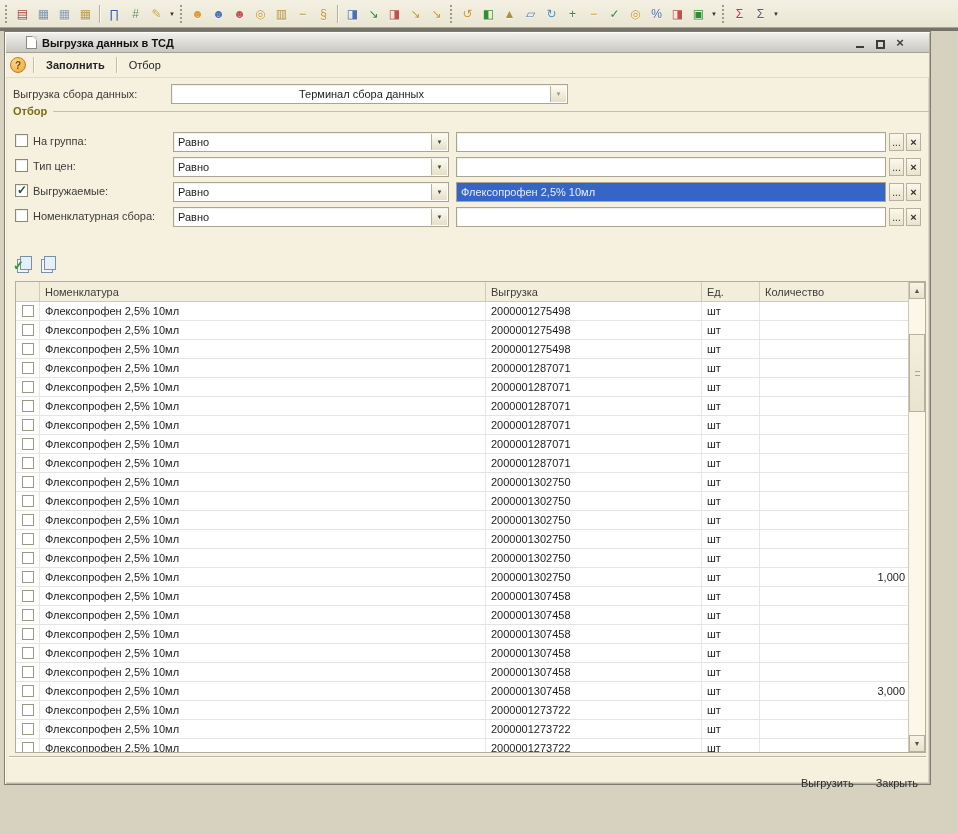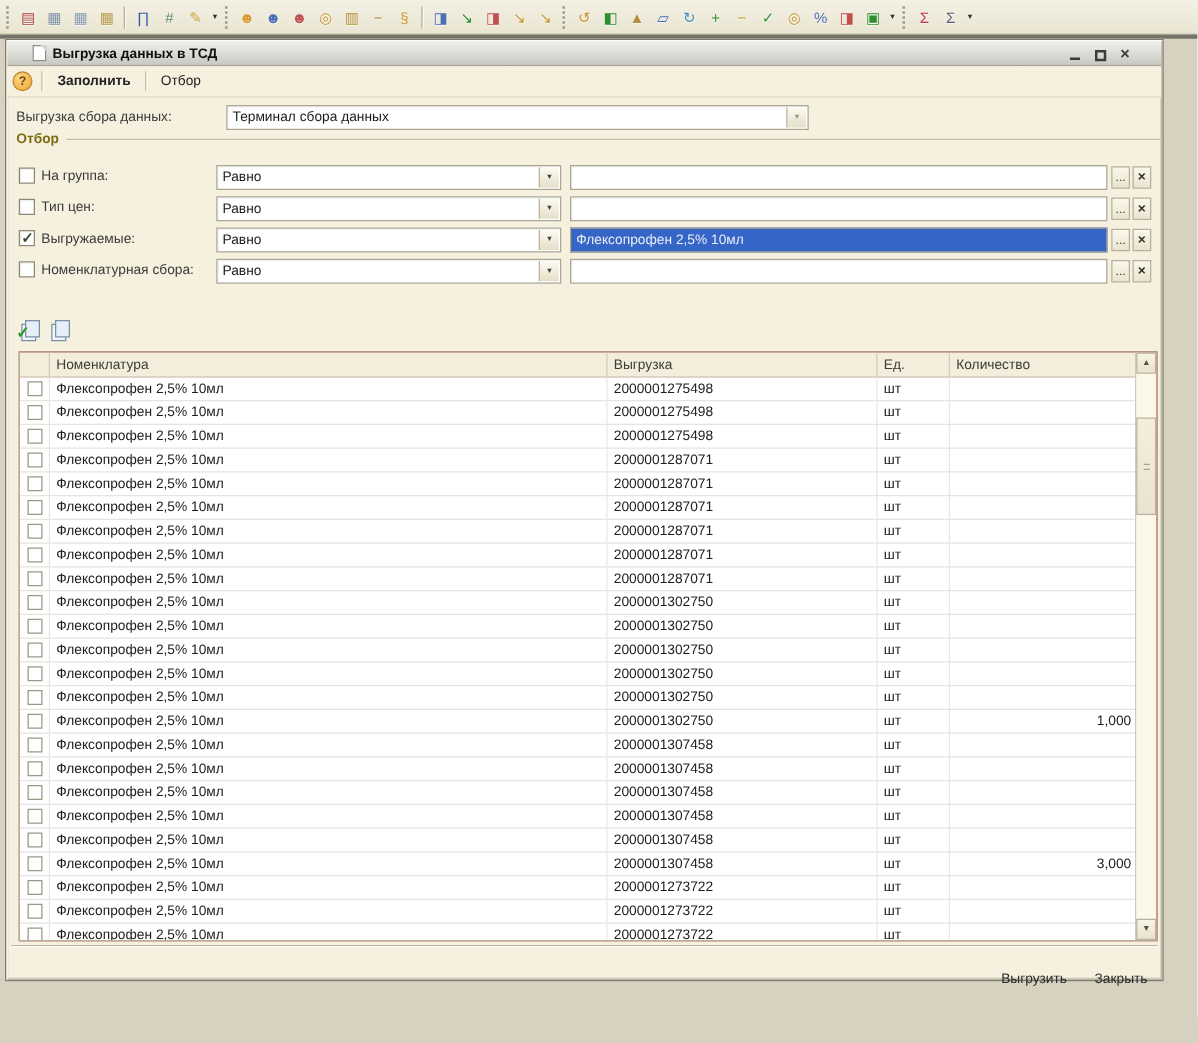--- a/index.html
+++ b/index.html
@@ -93,21 +93,21 @@
   .val-selected { background:#3565c6 !important; color:#e9edf8; }
   
   .pages-icon { position:absolute; width:18px; height:17px; }
   .pages-icon::before {
     content:""; position:absolute; left:5px; top:0; width:10px; height:12px;
     background:#e6eef7; border:1px solid #7a8fa8;
     box-shadow:-3px 3px 0 -1px #f2f6fb, -3px 3px 0 0 #7a8fa8;
   }
   .pages-icon .chk { position:absolute; left:-2px; top:2px; font-size:13px; font-weight:bold; color:#2e9a2e; z-index:2; }
   
-  .gtable { position:absolute; left:10px; top:249px; width:911px; height:472px; background:#b91c1c; border:1px solid #b2ae99; }
+  .gtable { position:absolute; left:10px; top:249px; width:911px; height:472px; background:#14532d; border:1px solid #b2ae99; }
   .thead { position:absolute; left:0; top:0; right:17px; height:20px; background:#f2eedb; border-bottom:1px solid #cfcbb6; display:flex; }
   .thead .hc { border-right:1px solid #cfcbb6; display:flex; align-items:center; padding-left:5px; color:#3d3d38; }
   .tbody { position:absolute; left:0; top:20px; right:17px; bottom:0; overflow:hidden; background:#fff; }
   .trow { height:19px; display:flex; border-bottom:1px solid #e4e4e0; }
   .trow .tc { border-right:1px solid #e7e7e2; display:flex; align-items:center; padding-left:5px; overflow:hidden; white-space:nowrap; }
   .trow .tc.num { justify-content:flex-end; padding-right:4px; padding-left:0; }
   .c0 { width:24px; flex:none; justify-content:center !important; padding-left:0 !important; }
   .c1 { width:446px; flex:none; }
   .c2 { width:216px; flex:none; }
   .c3 { width:58px; flex:none; }
@@ -263,21 +263,21 @@
 
   <div class="cmdbar">
     <span class="help-btn">?</span>
     <span class="cmd-sep"></span>
     <span class="cmd-btn bold">Заполнить</span>
     <span class="cmd-sep"></span>
     <span class="cmd-btn">Отбор</span>
   </div>
 
   <span class="lbl" style="left:8px; top:56px;">Выгрузка сбора данных:</span>
-  <div class="field" style="left:176px; top:52px; width:466px;">
+  <div class="field" style="left:166px; top:52px; width:397px;justify-content:center;">
     <span>Терминал сбора данных</span>
     <span class="dd gray">▼</span>
   </div>
 
   <div class="sect-hdr" style="left:8px; top:73px;">
     <b>Отбор</b>
       <i></i>
   </div>
 
   <span class="cb" style="left:10px; top:102px;"></span>

